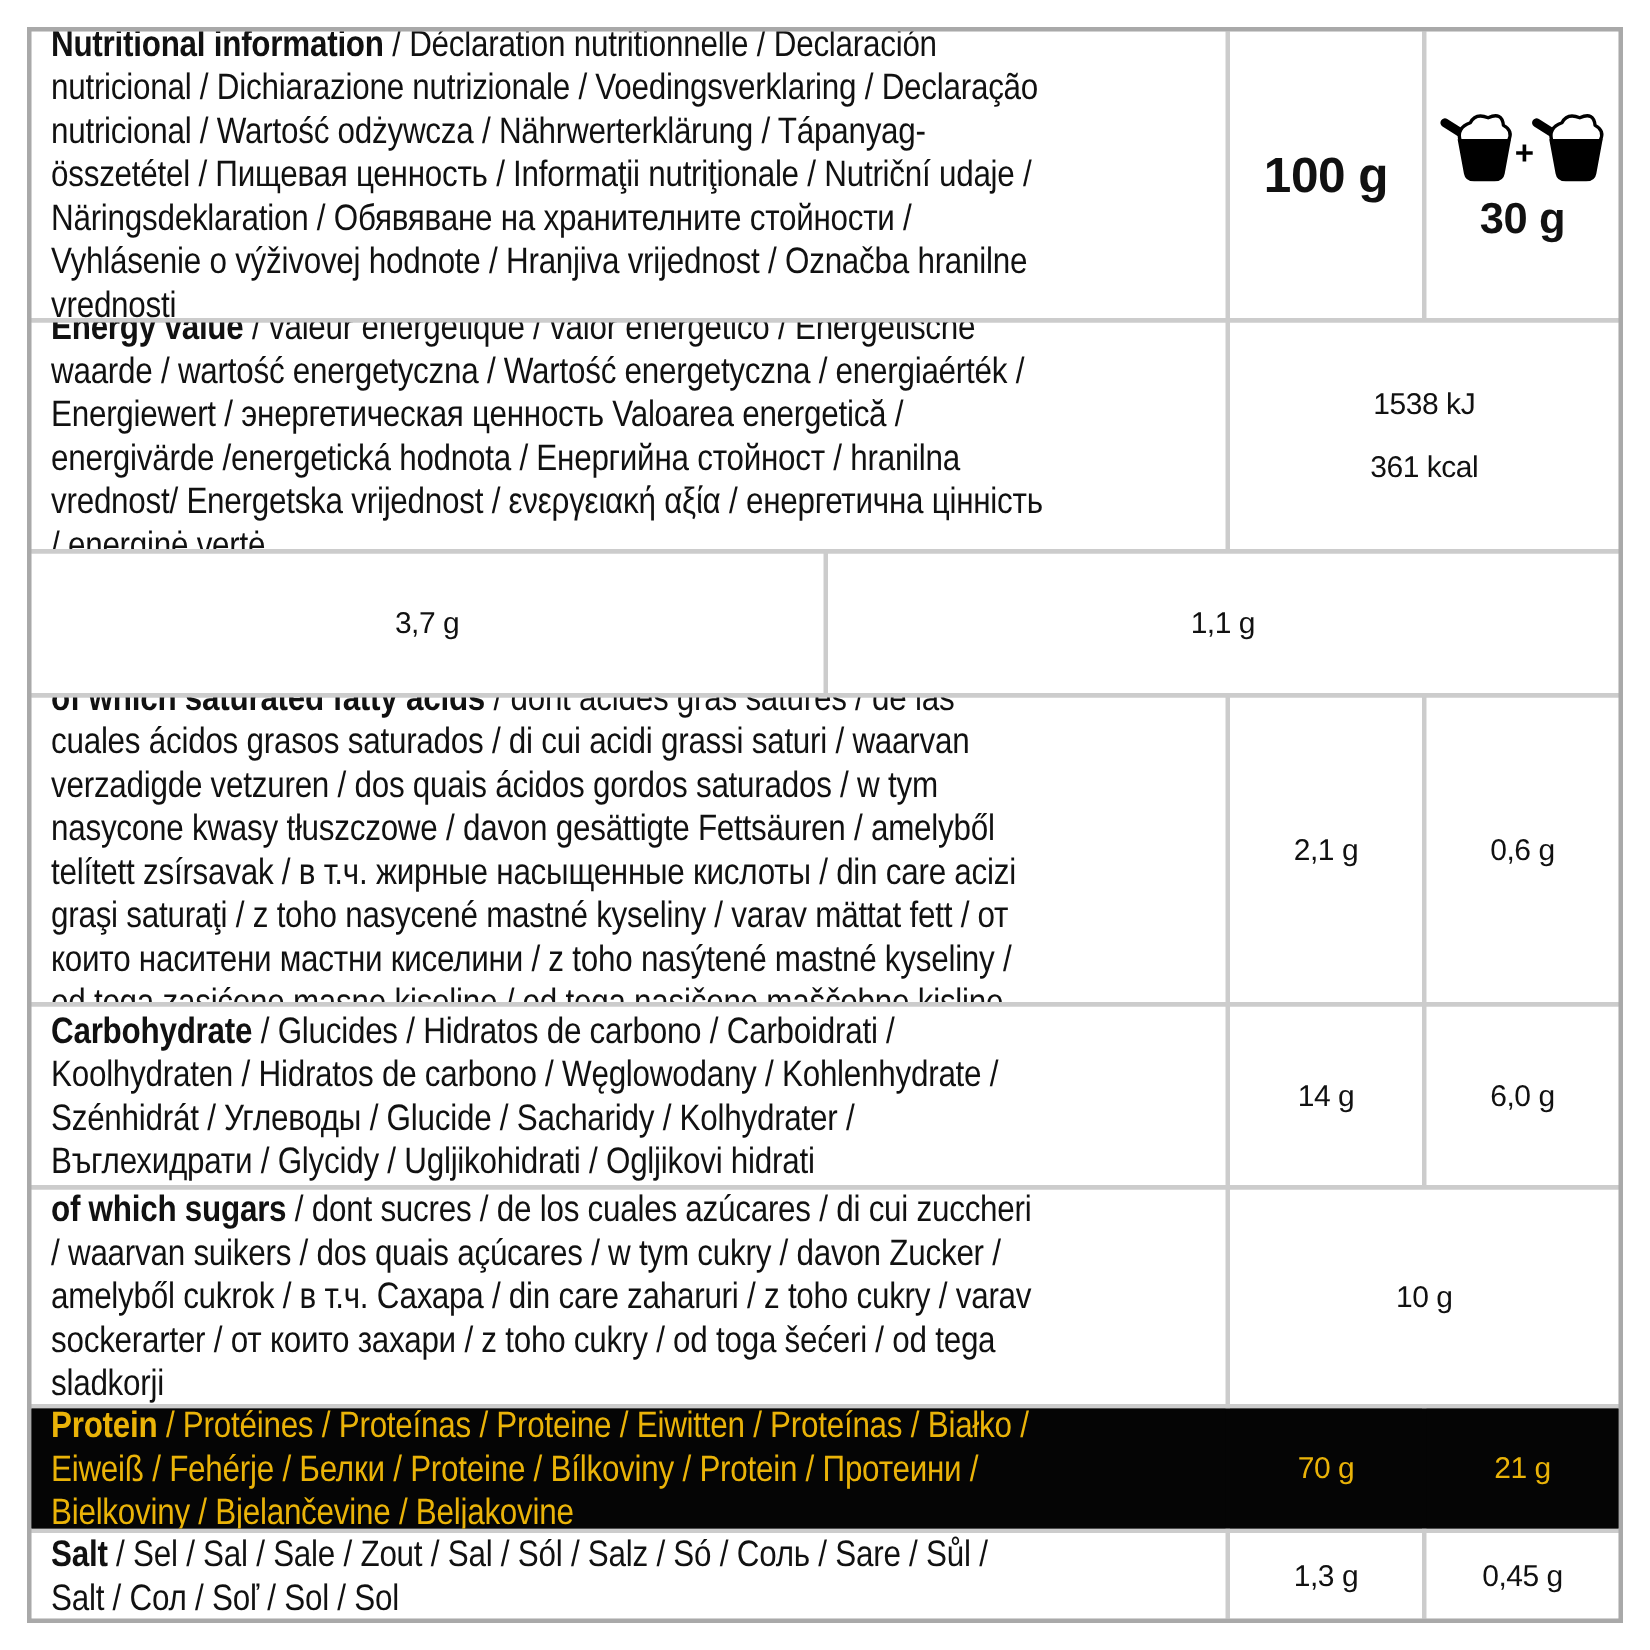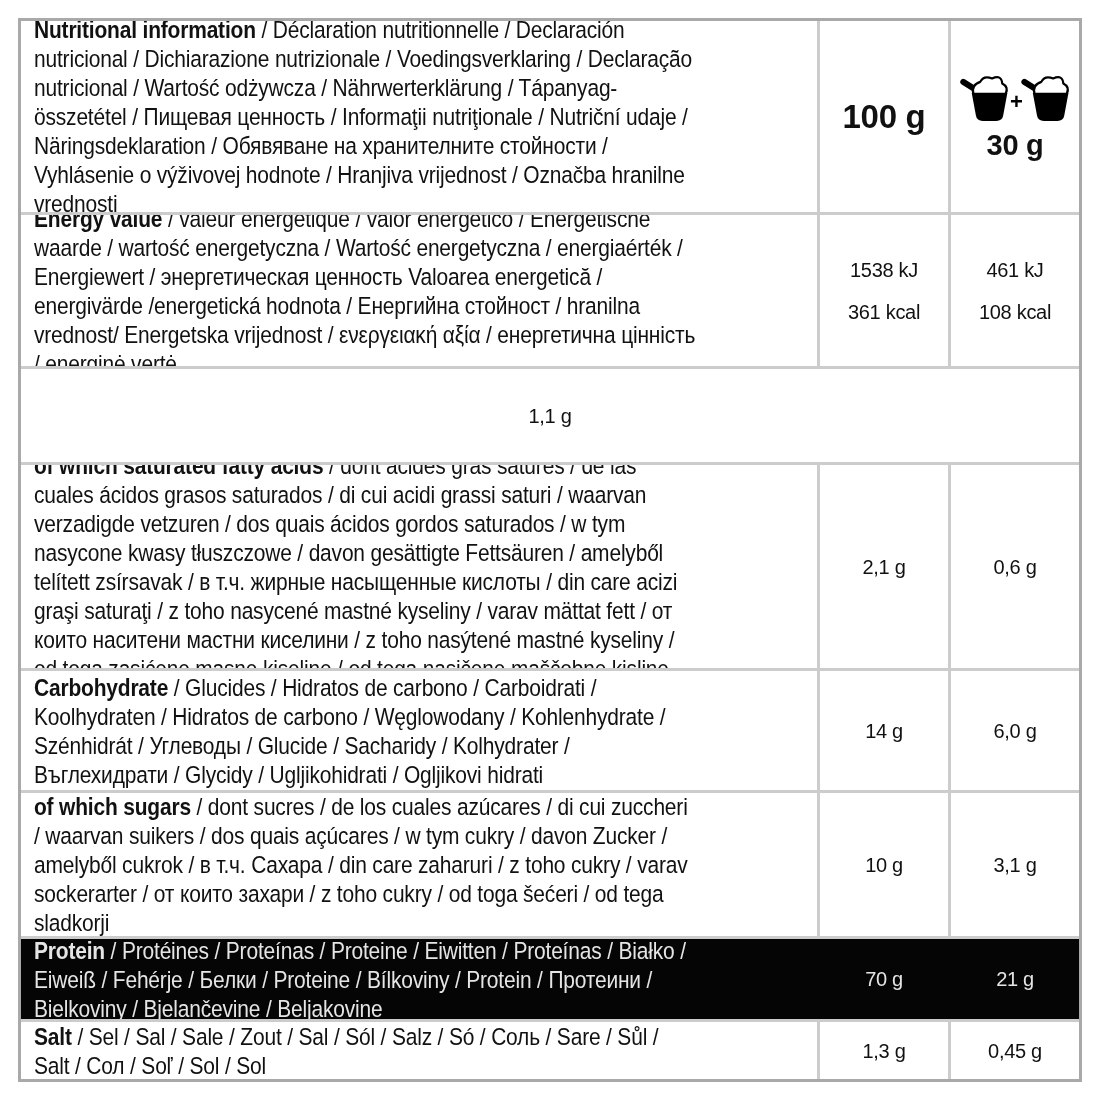--- a/index.html
+++ b/index.html
@@ -26,21 +26,21 @@
     width:117%; transform:scaleX(0.855); transform-origin:0 50%;
     font-size:24.5px; line-height:29px; letter-spacing:-0.2px;
   }
   .lead { font-weight:bold; }
   .val {
     flex:1 1 0; display:flex; flex-direction:column;
     align-items:center; justify-content:center; text-align:center;
     font-size:20px; line-height:42px; letter-spacing:-0.3px;
   }
   .valline:empty { display:none; }
-  .row-protein, .row-protein .cell { background:#050505; color:#e5e5e5; }
+  .row-protein, .row-protein .cell { background:#050505; color:#eab308; }
   .hdr-100 { font-size:33px; font-weight:bold; }
   .hdr-30  { font-size:29px; font-weight:bold; flex-direction:column; line-height:30px; }
   .scoop-wrap { margin-bottom:2px; }
 </style>
 </head>
 <body>
 
 <div class="nutri-table">
 
   <div class="row r-header">
@@ -71,27 +71,26 @@
   </div>
 
   <div class="row r-energy">
     <div class="cell label">
       <div class="label-inner"><span class="lead">Energy value</span><span> / valeur énergétique / valor energético / Energetische waarde / wartość energetyczna / Wartość energetyczna / energiaérték / Energiewert / энергетическая ценность Valoarea energetică / energivärde /energetická hodnota / Енергийна стойност / hranilna vrednost/ Energetska vrijednost / ενεργειακή αξία / енергетична цінність / energinė vertė</span></div>
     </div>
     <div class="cell val">
       <div class="valline">1538 kJ</div>
       <div class="valline">361 kcal</div>
     </div>
-    <div class="cell val">
-      <div class="valline">461 kJ</div>
-      <div class="valline">108 kcal</div>
-    </div>
   </div>
 
   <div class="row r-fat">
+    <div class="cell val">
+      <div class="valline">3,7 g</div>
+    </div>
     <div class="cell val">
       <div class="valline">1,1 g</div>
     </div>
   </div>
 
   <div class="row r-sat">
     <div class="cell label">
       <div class="label-inner"><span class="lead">of which saturated fatty acids</span><span> / dont acides gras saturés / de las cuales ácidos grasos saturados / di cui acidi grassi saturi / waarvan verzadigde vetzuren / dos quais ácidos gordos saturados / w tym nasycone kwasy tłuszczowe / davon gesättigte Fettsäuren / amelyből telített zsírsavak / в т.ч. жирные насыщенные кислоты / din care acizi graşi saturaţi / z toho nasycené mastné kyseliny / varav mättat fett / от които наситени мастни киселини / z toho nasýtené mastné kyseliny / od toga zasićene masne kiseline / od tega nasičene maščobne kisline</span></div>
     </div>
     <div class="cell val">
@@ -114,23 +113,20 @@
     </div>
   </div>
 
   <div class="row r-sugar">
     <div class="cell label">
       <div class="label-inner"><span class="lead">of which sugars</span><span> / dont sucres / de los cuales azúcares / di cui zuccheri / waarvan suikers / dos quais açúcares / w tym cukry / davon Zucker / amelyből cukrok / в т.ч. Сахара / din care zaharuri / z toho cukry / varav sockerarter / от които захари / z toho cukry / od toga šećeri / od tega sladkorji</span></div>
     </div>
     <div class="cell val">
       <div class="valline">10 g</div>
     </div>
-    <div class="cell val">
-      <div class="valline">3,1 g</div>
-    </div>
   </div>
 
   <div class="row r-prot row-protein">
     <div class="cell label">
       <div class="label-inner"><span class="lead">Protein</span><span> / Protéines / Proteínas / Proteine / Eiwitten / Proteínas / Białko / Eiweiß / Fehérje / Белки / Proteine / Bílkoviny / Protein / Протеини / Bielkoviny / Bjelančevine / Beljakovine</span></div>
     </div>
     <div class="cell val">
       <div class="valline">70 g</div>
     </div>
     <div class="cell val">

